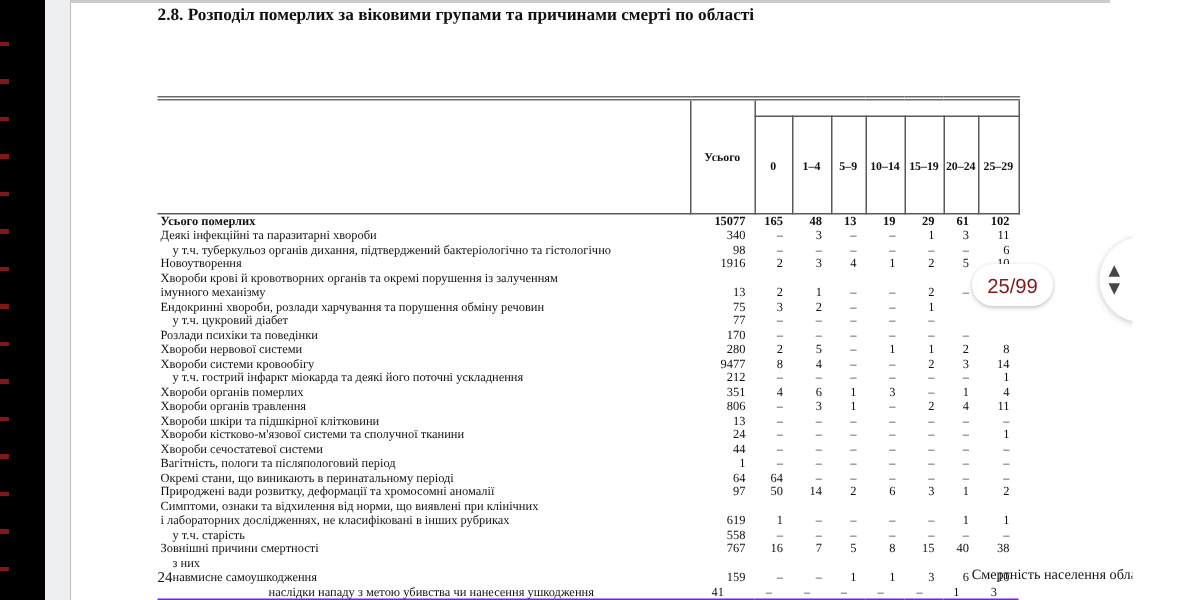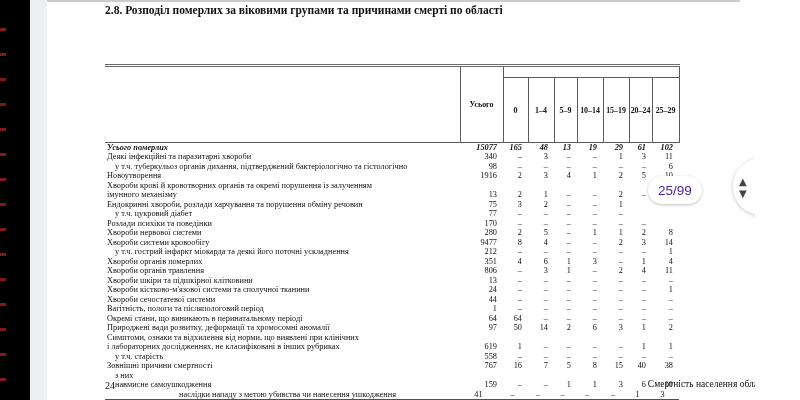--- a/index.html
+++ b/index.html
@@ -22,32 +22,32 @@
   
   table.t { position:absolute; left:58px; top:40px; width:574px; border-collapse:collapse; table-layout:fixed;margin-top:24px; }
   .t th, .t td { padding:0; font-weight:normal; white-space:nowrap; overflow:visible; }
   .t thead th { border:1px solid #5a5a5a; border-top:3px double #6a6a6a; font-size:7.9px; font-weight:bold; text-align:center; vertical-align:middle; }
   .t th.lblh { border-left:none; border-bottom:1px solid #5a5a5a; }
   .t th.grph { height:12px; }
   .t th.ageh { border-top:1px solid #5a5a5a; height:65px; }
   .t tbody td { font-size:8.3px; height:9.5px; line-height:9.4px; vertical-align:middle; }
   .t tbody td.lbl { text-align:left; padding-left:2px; }
   .t tbody td.lbl.ind { padding-left:10px; }
-  .t tbody tr.b td { font-weight:bold;font-style:italic; }
+  .t tbody tr.b td { font-weight:bold; }
   .t tbody td.num { text-align:right; padding-right:6px; }
   .t tbody tr:last-child td { border-bottom:5px solid #6d28d9;text-align:center; }
 
   
   .foot-num { position:absolute; left:58px; top:380px; font-size:10px; }
   .foot-org { position:absolute; right:62px; top:379px; text-align:right; font-size:9.5px; line-height:11px; }
 
   
   .badge { position:absolute; left:648px; top:176px; width:54px; height:28px; background:#fff; border-radius:14px;
     box-shadow:0 1px 3px rgba(0,0,0,.25); display:flex; align-items:center; justify-content:center;
-    font-family:"Liberation Sans", sans-serif; font-size:13.5px; color:#4c1d95; }
+    font-family:"Liberation Sans", sans-serif; font-size:13.5px; color:#7f1d1d; }
   .scrubber { position:absolute; left:733px; top:158px; width:57px; height:57px; background:#fff; border-radius:50%;
     box-shadow:0 1px 4px rgba(0,0,0,.22); }
   .scrubber .arrows { position:absolute; left:6px; top:50%; transform:translateY(-50%);
     display:flex; flex-direction:column; align-items:center; gap:1px;
     font-family:"DejaVu Sans", sans-serif; font-size:10px; color:#454545; line-height:11px; }
   .scrubber .arrows span { cursor:pointer; }
 
   
   .navbar { position:absolute; left:755px; top:0; width:45px; height:400px; background:#fff; }
 </style>

